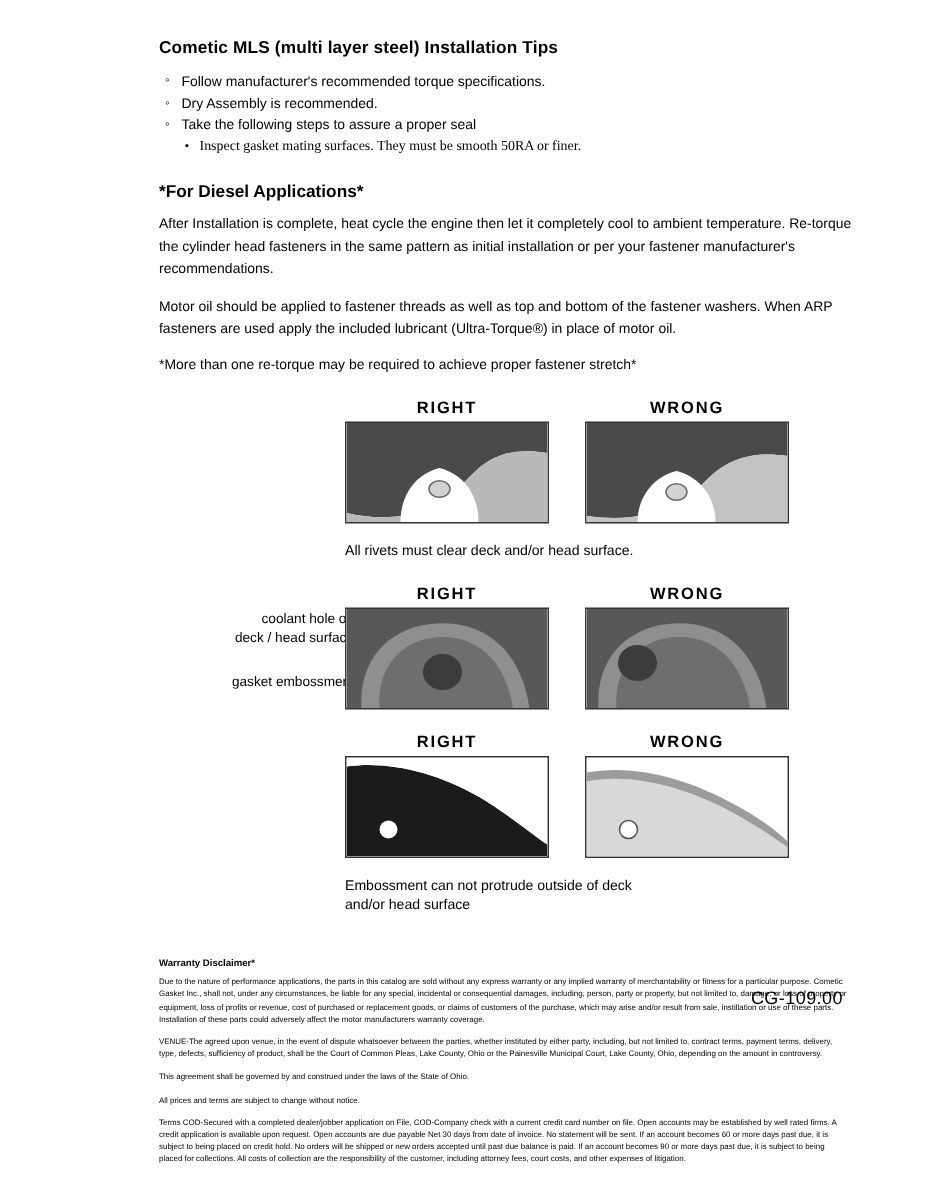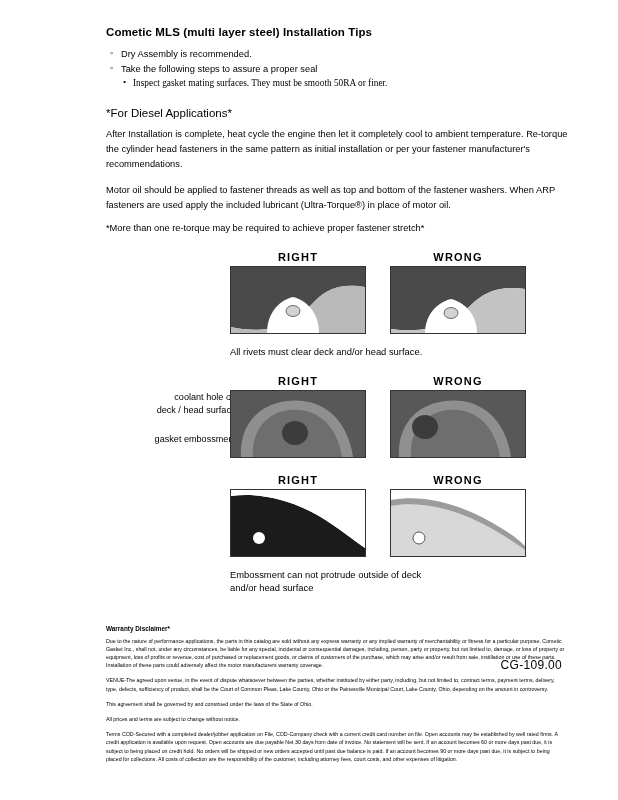--- a/index.html
+++ b/index.html
@@ -57,21 +57,21 @@
   }
   ul.sub > li::before {
     content: "\2022";
     position: absolute;
     left: 0; top: -1px;
     font-size: 9px;
   }
 
   h2.subtitle {
     font-size: 11.5px;
-    font-weight: normal;
+    font-weight: bold;
     margin: 16px 0 8px 62px;
   }
 
   p.body {
     font-size: 9.3px;
     line-height: 1.6;
     margin: 0 0 11px 62px;
     max-width: 470px;
   }
   p.note {
@@ -153,20 +153,21 @@
   }
 </style>
 </head>
 <body>
 
 <div class="page">
 
   <h1 class="title">Cometic MLS (multi layer steel) Installation Tips</h1>
 
   <ul class="bullets">
+    <li>Follow manufacturer's recommended torque specifications.</li>
     <li>Dry Assembly is recommended.</li>
     <li>Take the following steps to assure a proper seal</li>
   </ul>
   <ul class="sub" style="margin-left:79px;font-family:Liberation Serif, serif;">
     <li>Inspect gasket mating surfaces.  They must be smooth 50RA or finer.</li>
   </ul>
 
   <h2 class="subtitle">*For Diesel Applications*</h2>
   <p class="body">After Installation is complete, heat cycle the engine then let it completely cool to ambient temperature. Re-torque the cylinder head fasteners in the same pattern as initial installation or per your fastener manufacturer's recommendations.</p>
   <p class="body">Motor oil should be applied to fastener threads as well as top and bottom of the fastener washers. When ARP fasteners are used apply the included lubricant (Ultra-Torque®) in place of motor oil.</p>

